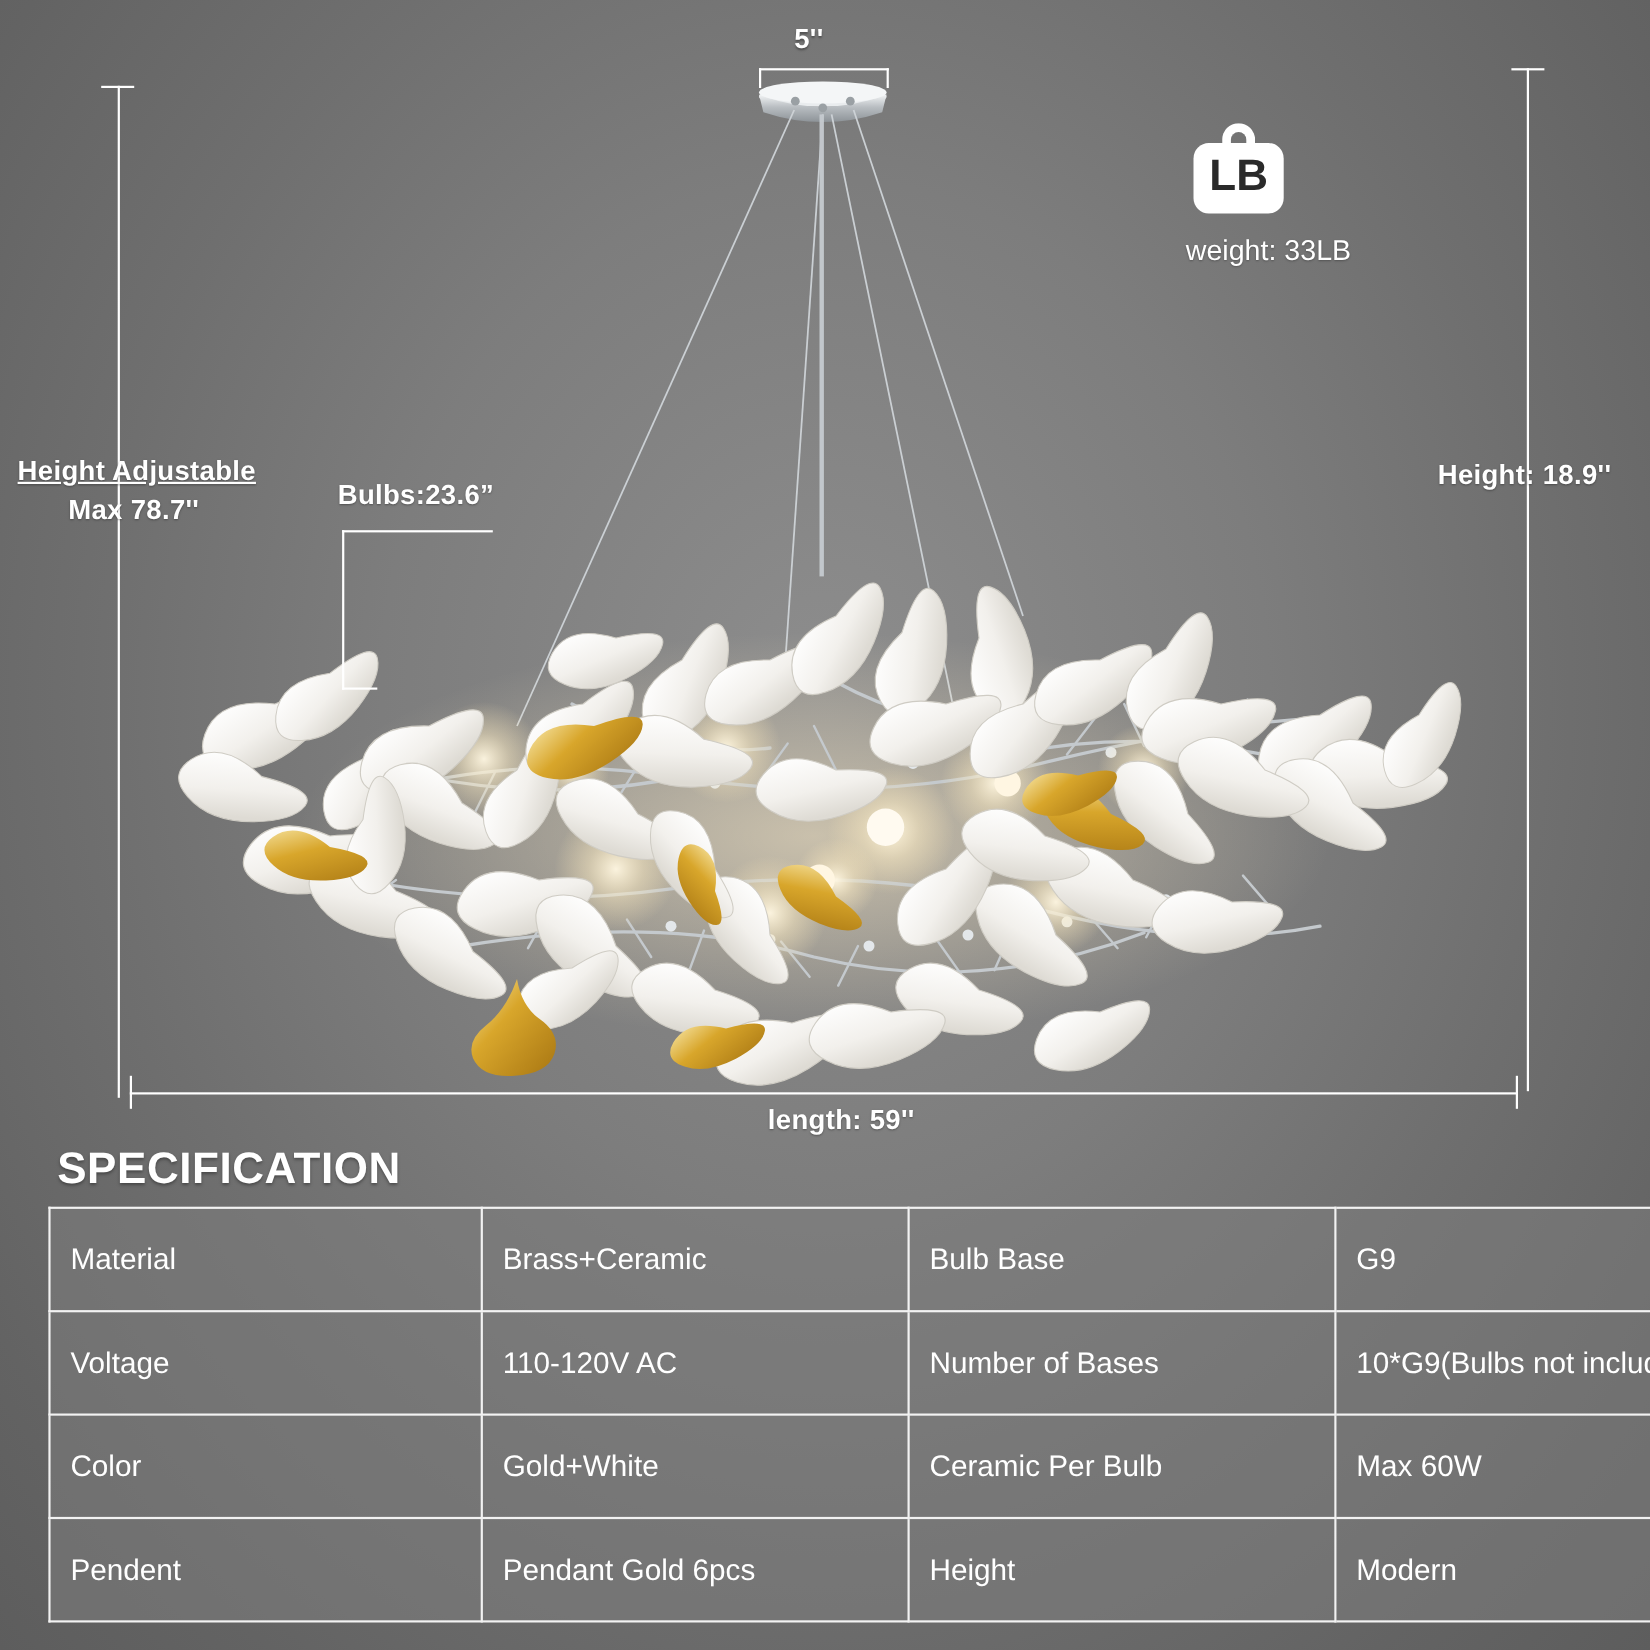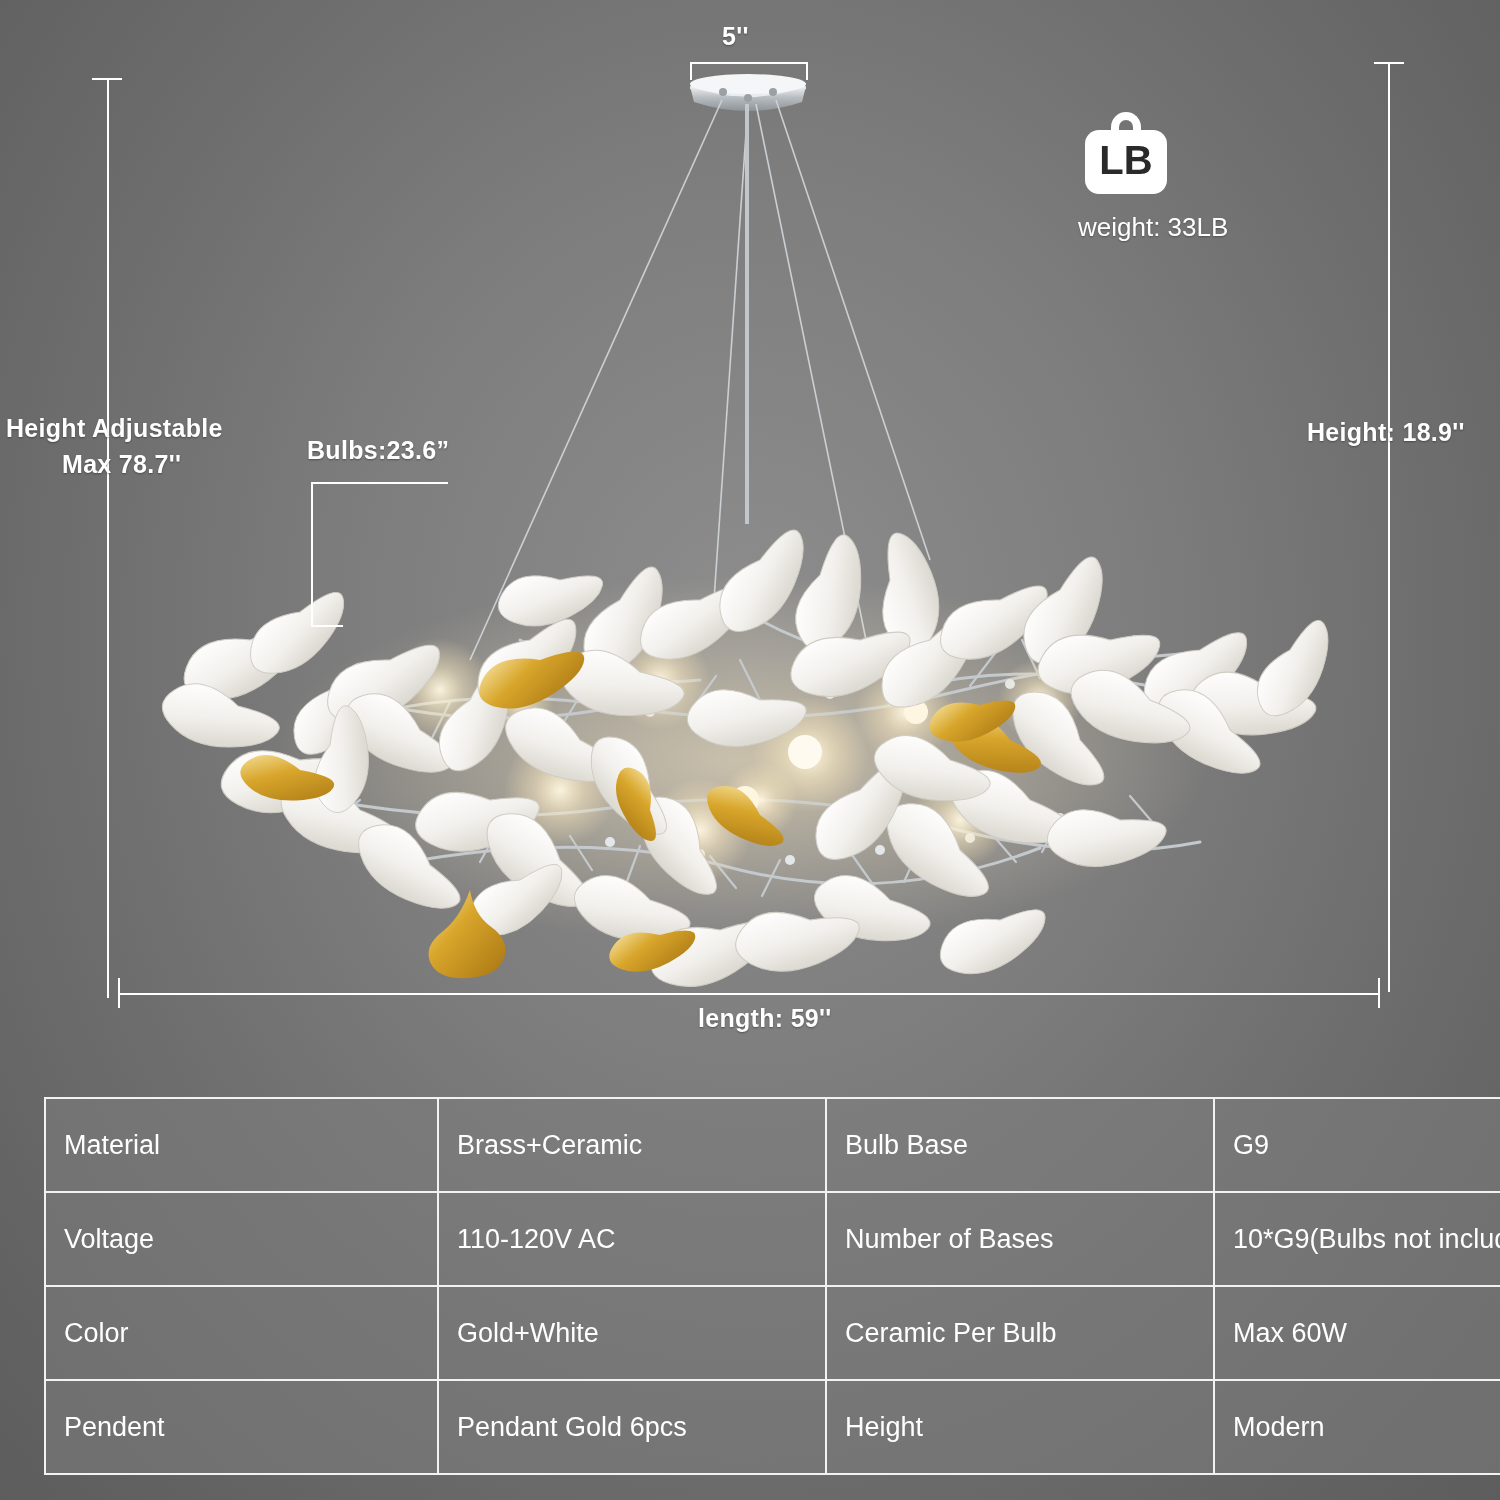--- a/index.html
+++ b/index.html
@@ -437,21 +437,21 @@
       </g>
     </svg>
 
     <div class="dim-label" style="left:722px; top:22px;">5''</div>
     <div class="line-h" style="left:690px; top:62px; width:118px;"></div>
     <div class="cap-v" style="left:690px; top:62px; height:18px;"></div>
     <div class="cap-v" style="left:806px; top:62px; height:18px;"></div>
 
     <div class="line-v" style="left:107px; top:78px; height:920px;"></div>
     <div class="cap-h" style="left:92px; top:78px; width:30px;"></div>
-    <div class="dim-label" style="left:6px; top:414px;">Height Adjustable</div>
+    <div class="dim-label" style="left:16px; top:414px;text-decoration:underline;">Height Adjustable</div>
     <div class="dim-label" style="left:62px; top:450px;">Max 78.7''</div>
 
     <div class="dim-label" style="left:307px; top:436px;">Bulbs:23.6”</div>
     <div class="line-v" style="left:311px; top:482px; height:145px;"></div>
     <div class="cap-h" style="left:311px; top:482px; width:137px;"></div>
     <div class="cap-h" style="left:311px; top:625px; width:32px;"></div>
 
     <div class="line-v" style="left:1388px; top:62px; height:930px;"></div>
     <div class="cap-h" style="left:1374px; top:62px; width:30px;"></div>
     <div class="dim-label" style="left:1307px; top:418px;">Height: 18.9''</div>
@@ -462,20 +462,21 @@
     <div class="dim-label" style="left:698px; top:1004px;">length: 59''</div>
 
     <div id="weight-badge">
       <div class="handle"></div>
       <div class="bag"></div>
       <div class="lb">LB</div>
     </div>
     <div id="weight-text">weight: 33LB</div>
   </div>
 
+  <div id="spec-title">SPECIFICATION</div>
 
   <table id="spec-table">
     <tbody>
       <tr>
         <td class="k1">Material</td>
         <td class="v1">Brass+Ceramic</td>
         <td class="k2">Bulb Base</td>
         <td class="v2">G9</td>
       </tr>
       <tr>

